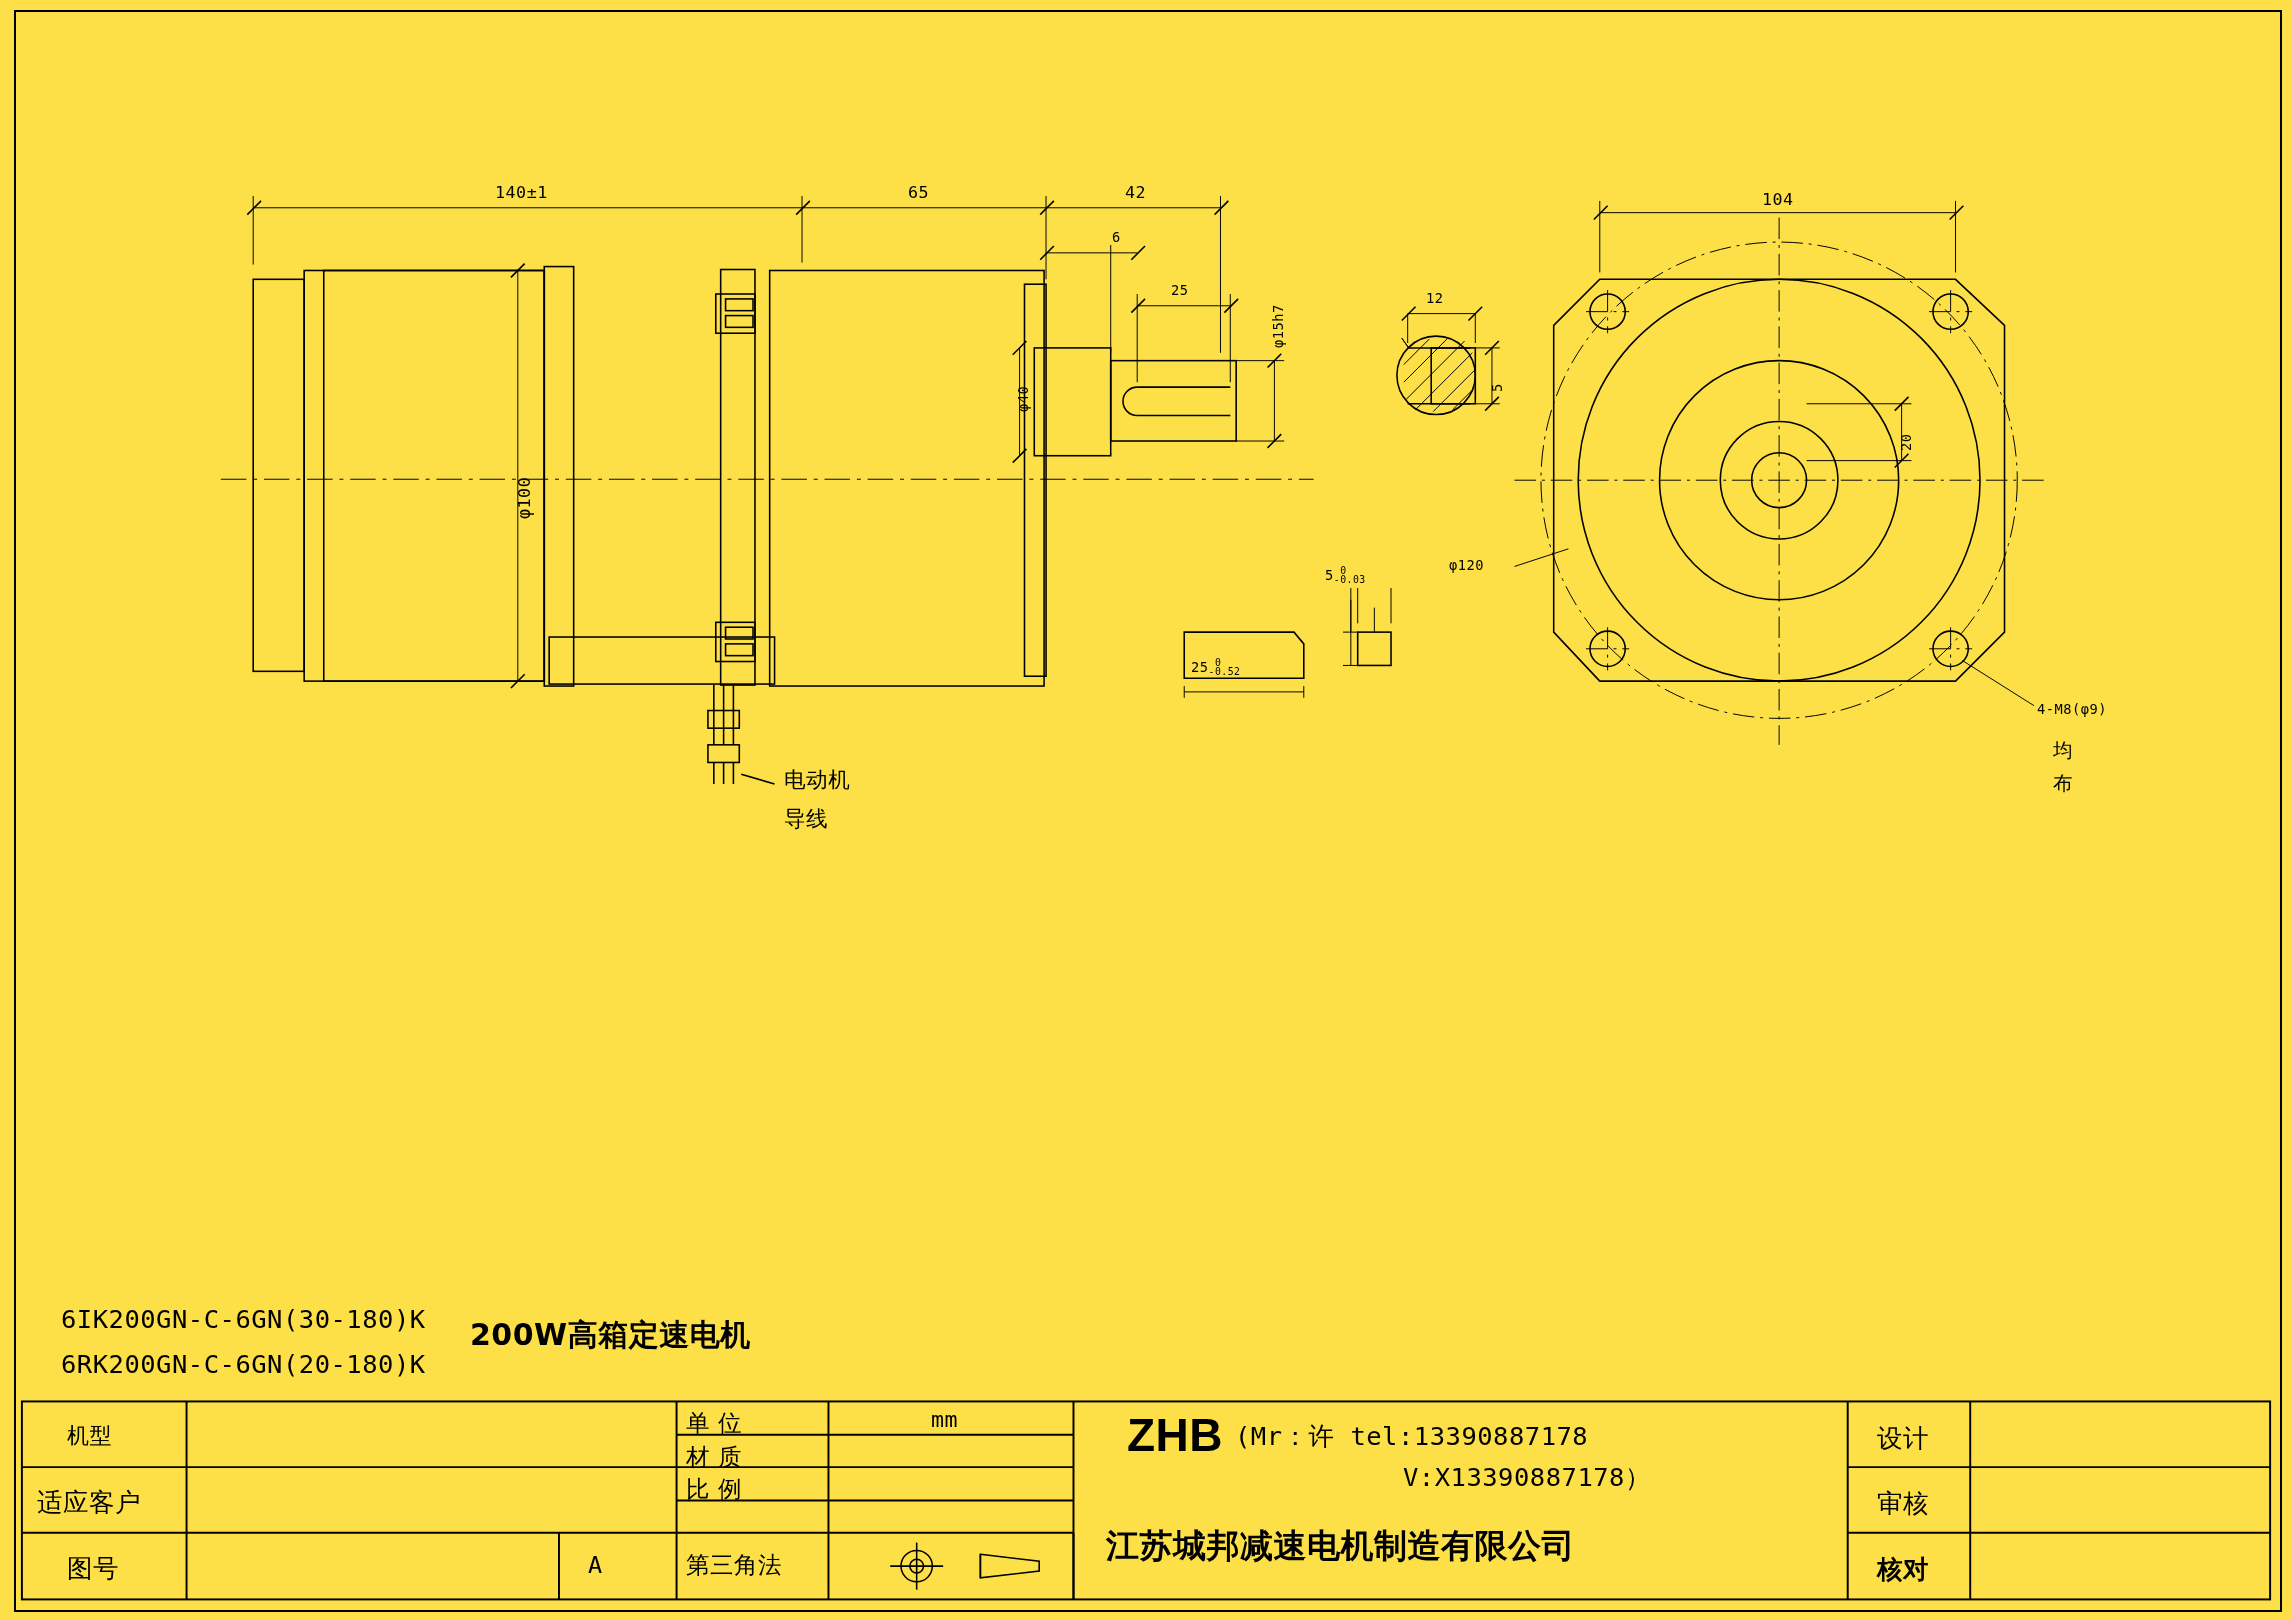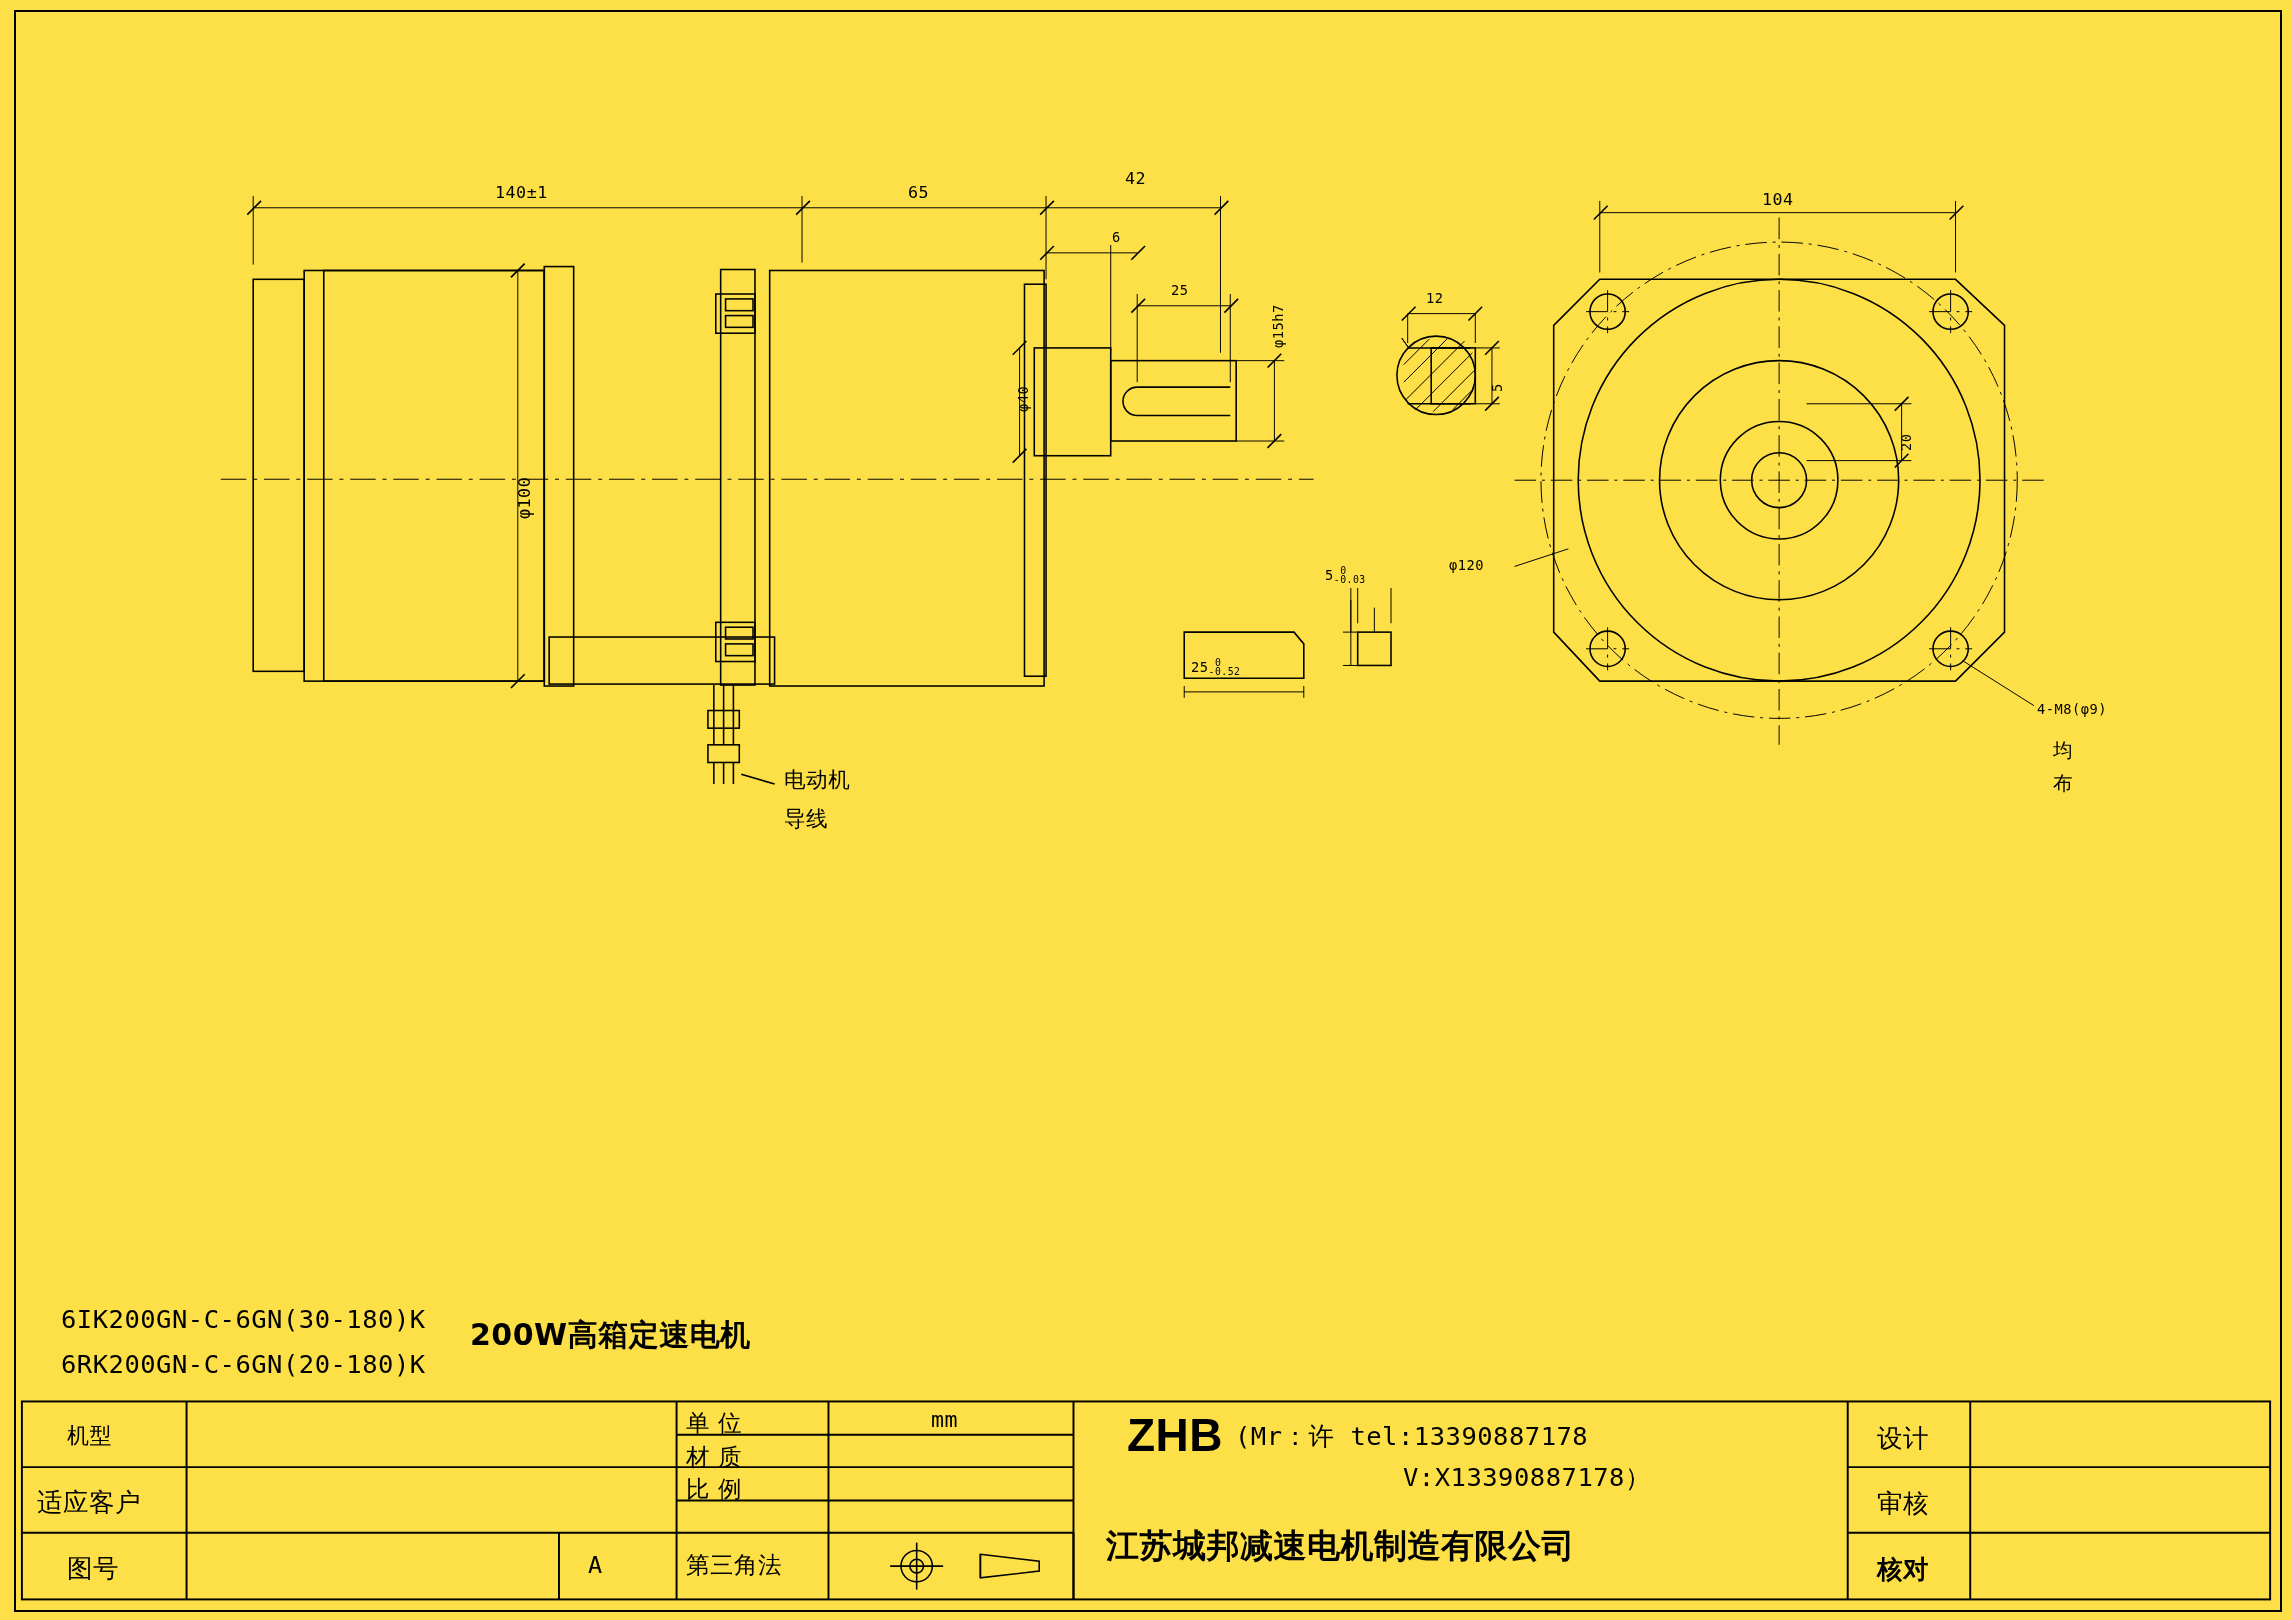--- a/index.html
+++ b/index.html
@@ -113,21 +113,21 @@
       <line x1="521" y1="702" x2="535" y2="688"></line>
       <line x1="1033" y1="362" x2="1047" y2="348"></line>
       <line x1="1033" y1="472" x2="1047" y2="458"></line>
       <line x1="1293" y1="375" x2="1307" y2="361"></line>
       <line x1="1293" y1="457" x2="1307" y2="443"></line>
     </g>
   </svg>
 
   <div class="txt" style="left:495px;top:182px;">140±1</div>
   <div class="txt" style="left:908px;top:182px;">65</div>
-  <div class="txt" style="left:1125px;top:168px;">42</div>
+  <div class="txt" style="left:1125px;top:182px;">42</div>
   <div class="txt small" style="left:1112px;top:229px;">6</div>
   <div class="txt small" style="left:1171px;top:282px;">25</div>
   <div class="txt small rot90" style="left:1270px;top:348px;">φ15h7</div>
   <div class="txt small rot90" style="left:1015px;top:412px;">φ40</div>
   <div class="txt rot90" style="left:514px;top:519px;">φ100</div>
 
   <div class="txt cn" style="left:784px;top:765px;font-size:21.6px;">电动机</div>
   <div class="txt cn" style="left:784px;top:804px;font-size:21.6px;">导线</div>
 
   <svg width="2293" height="1620" viewBox="0 0 2339 1653">

